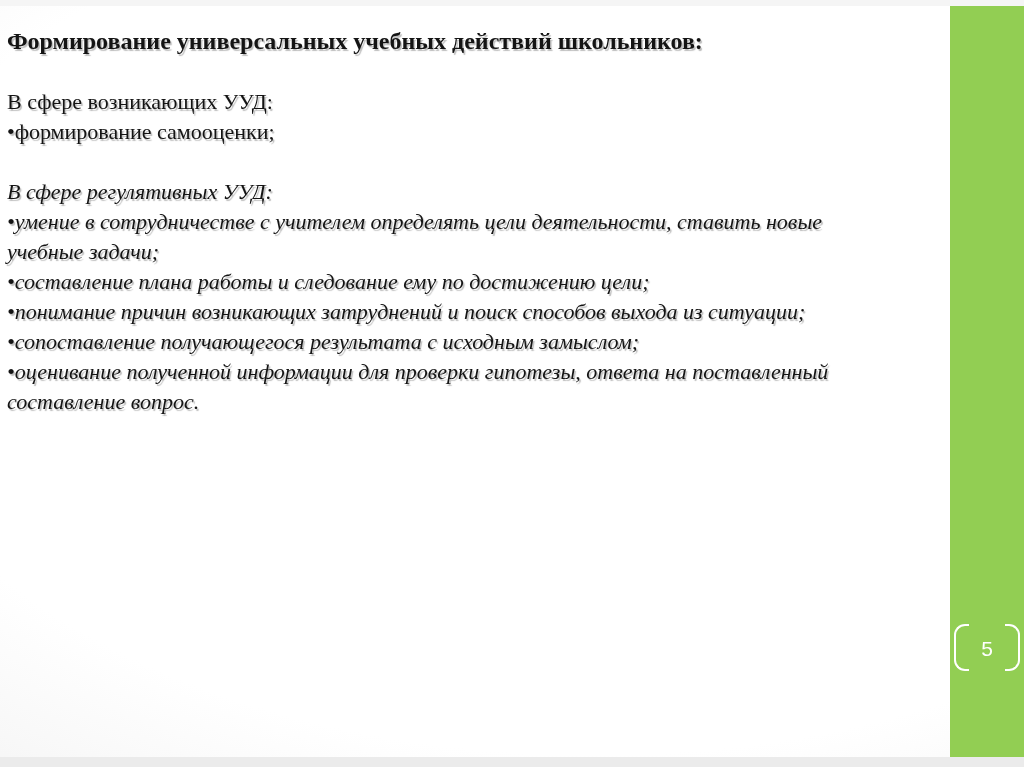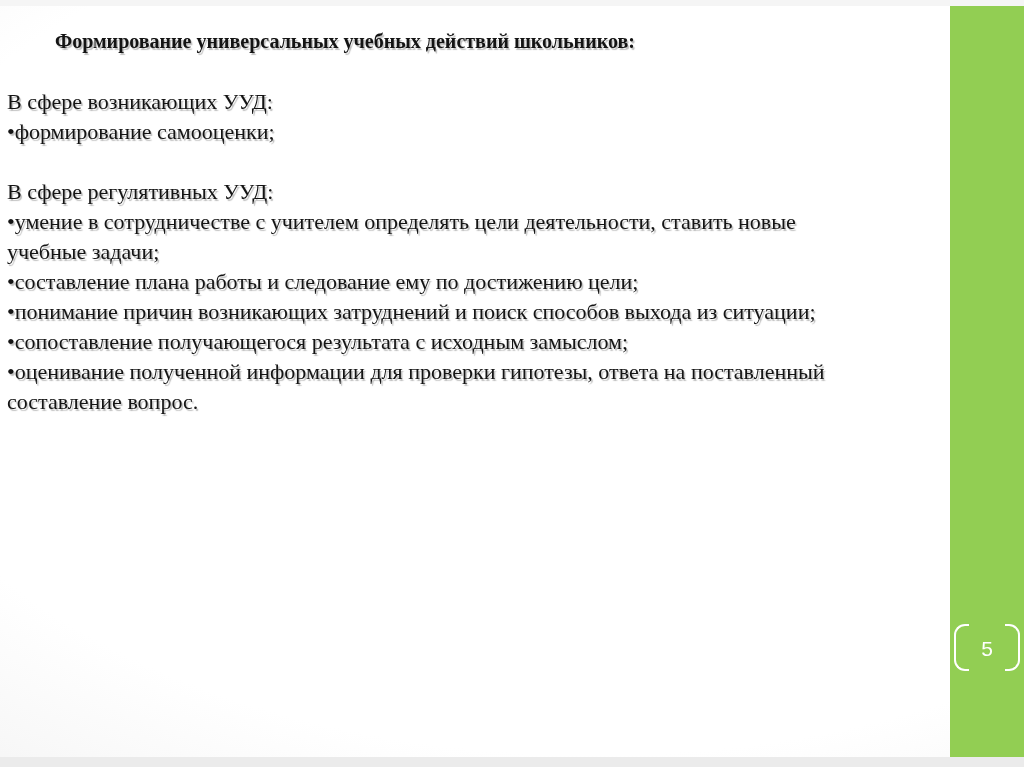--- a/index.html
+++ b/index.html
@@ -32,29 +32,28 @@
     position: relative;
     z-index: 2;
     padding: 20px 4px 0 7px;
     width: 1020px;
     font-size: 22px;
     line-height: 30px;
     color: #141414;
     text-shadow: 1.5px 1.5px 1px rgba(110,110,110,0.45);
   }
   .title {
-    font-size: 20px;
+    font-size: 24px;
     font-weight: bold;
     line-height: 30px;
     margin-bottom: 31px;
     white-space: pre-wrap;
-    margin-left: 48px;
   }
   .section { margin-bottom: 30px; }
-  .section:last-child { margin-bottom: 16px; }
+  .section:last-child { margin-bottom: 16px; font-style: italic; }
   .heading, .bullet {
     white-space: pre-wrap;
   }
   
   .page-badge {
     position: absolute;
     top: 618px; left: 4px;
     width: 66px; height: 47px;
     display: flex;
     align-items: center;

